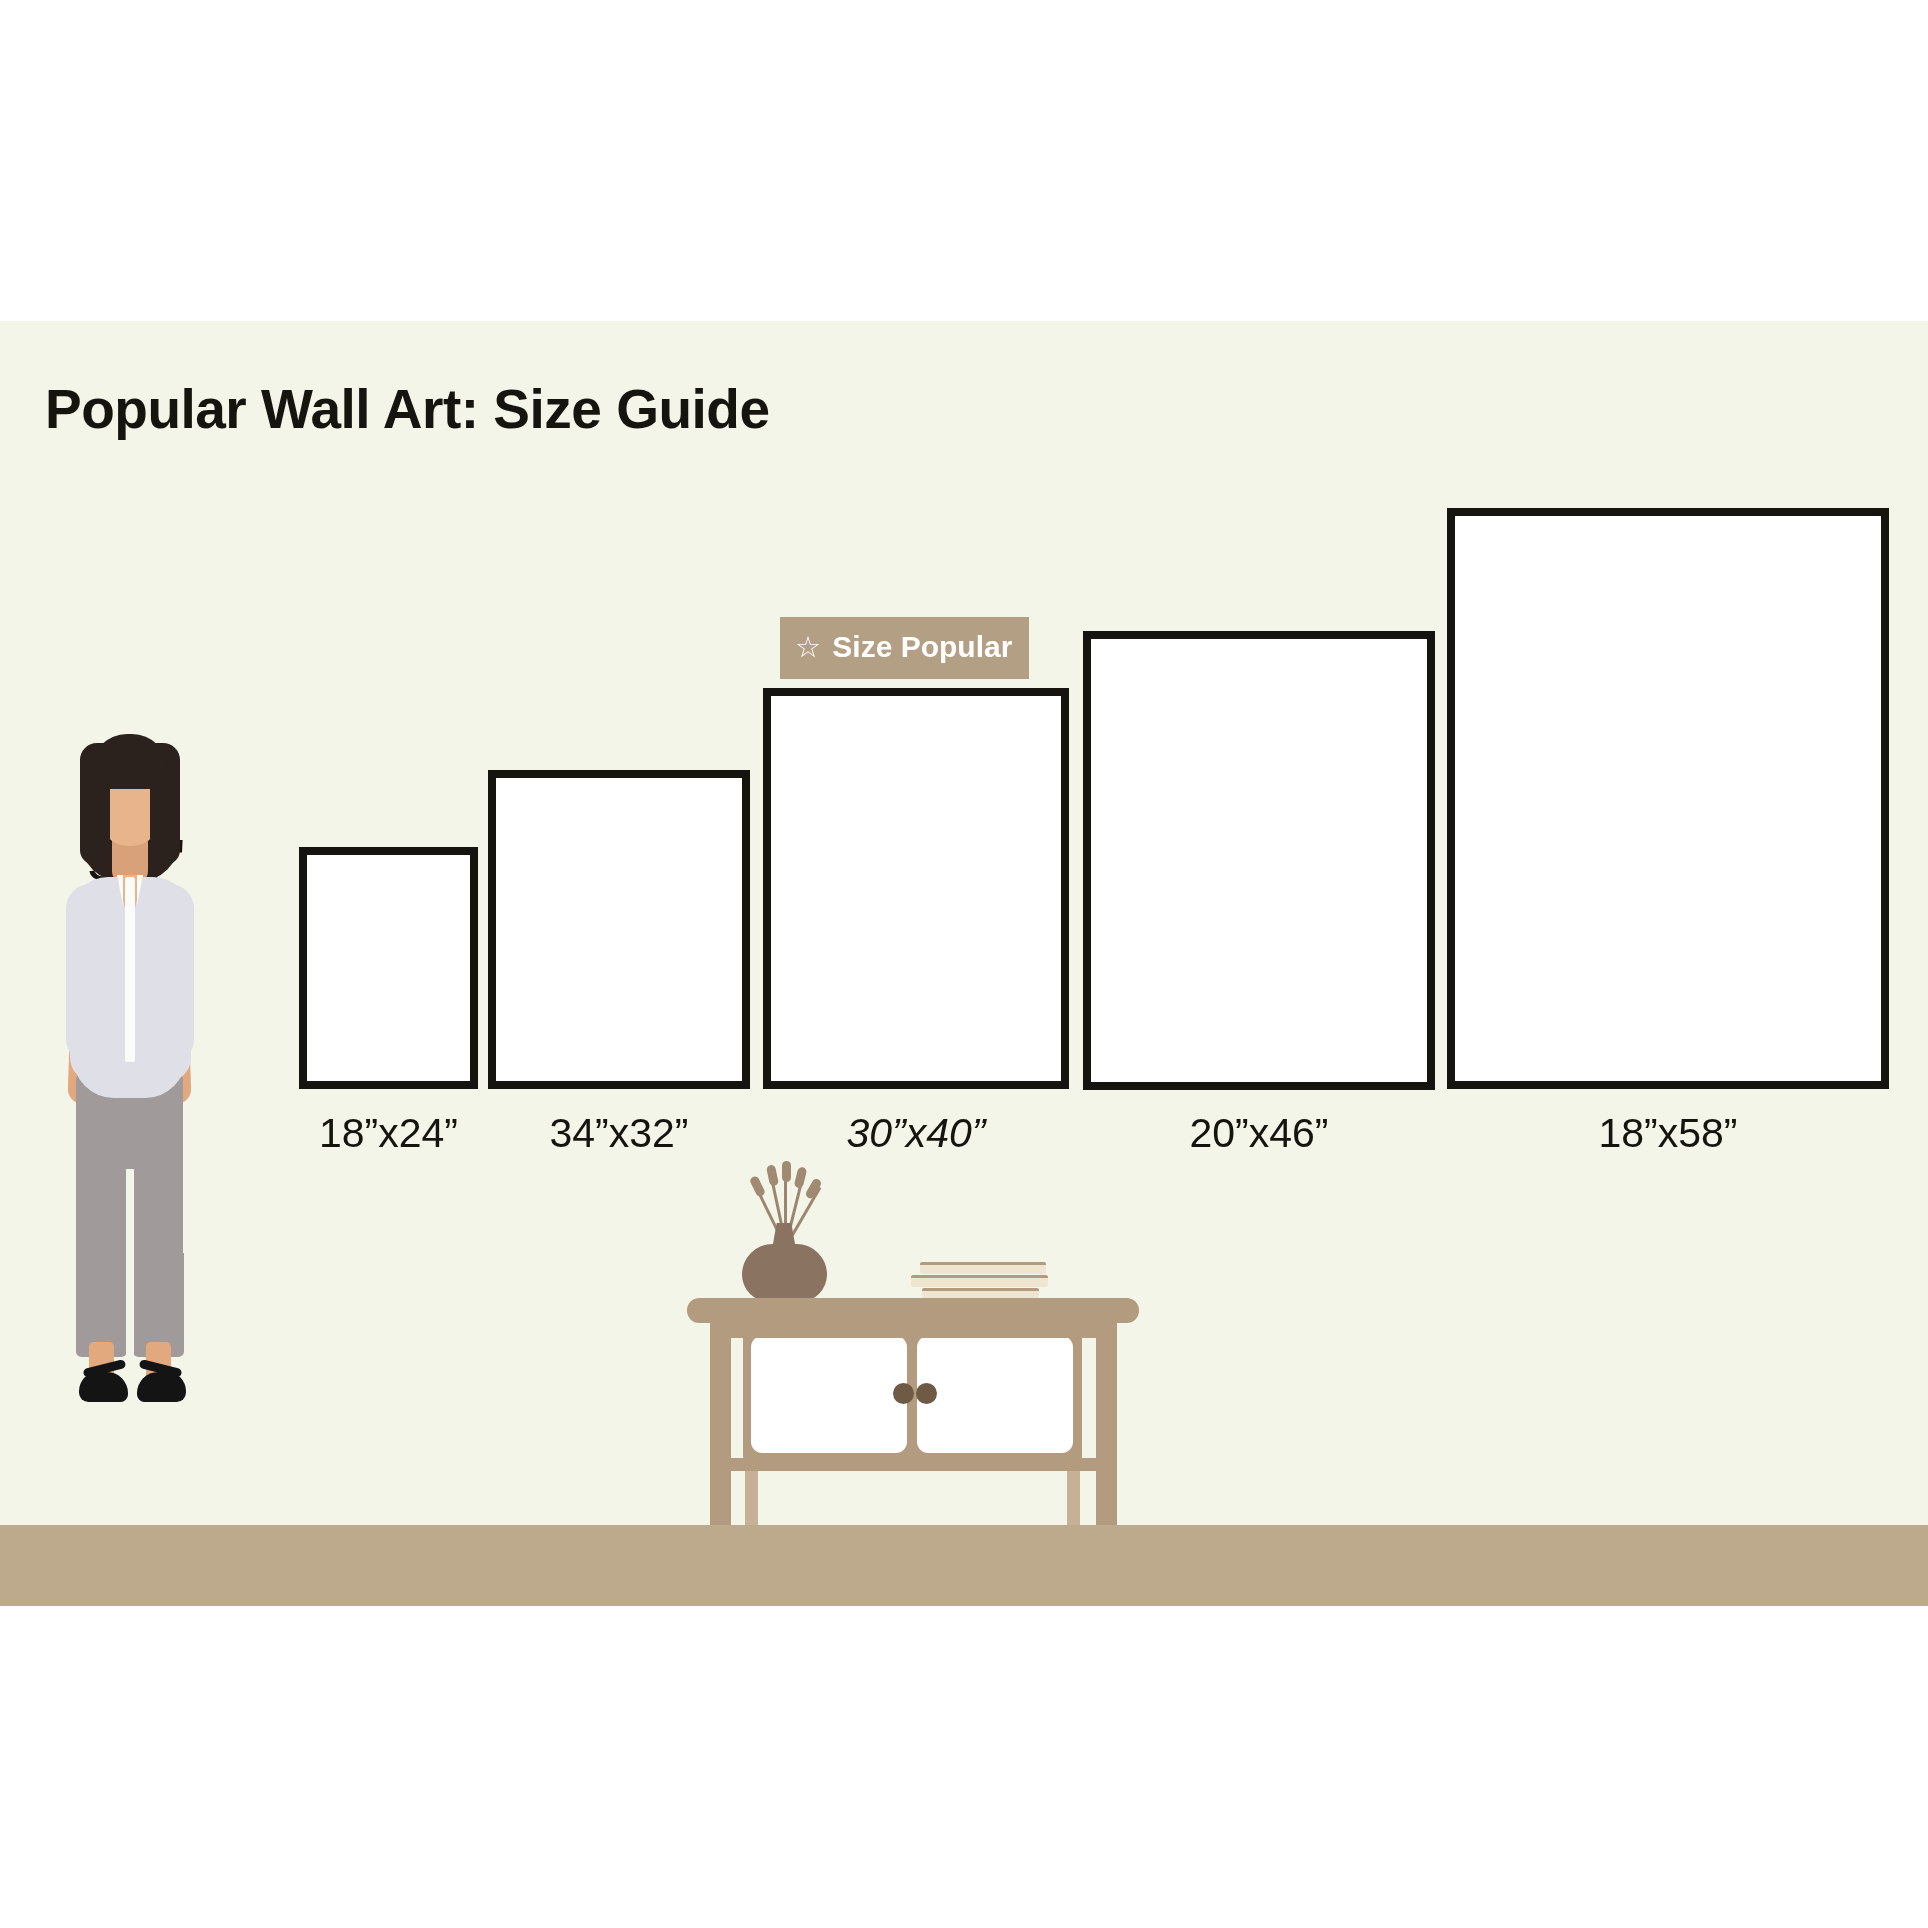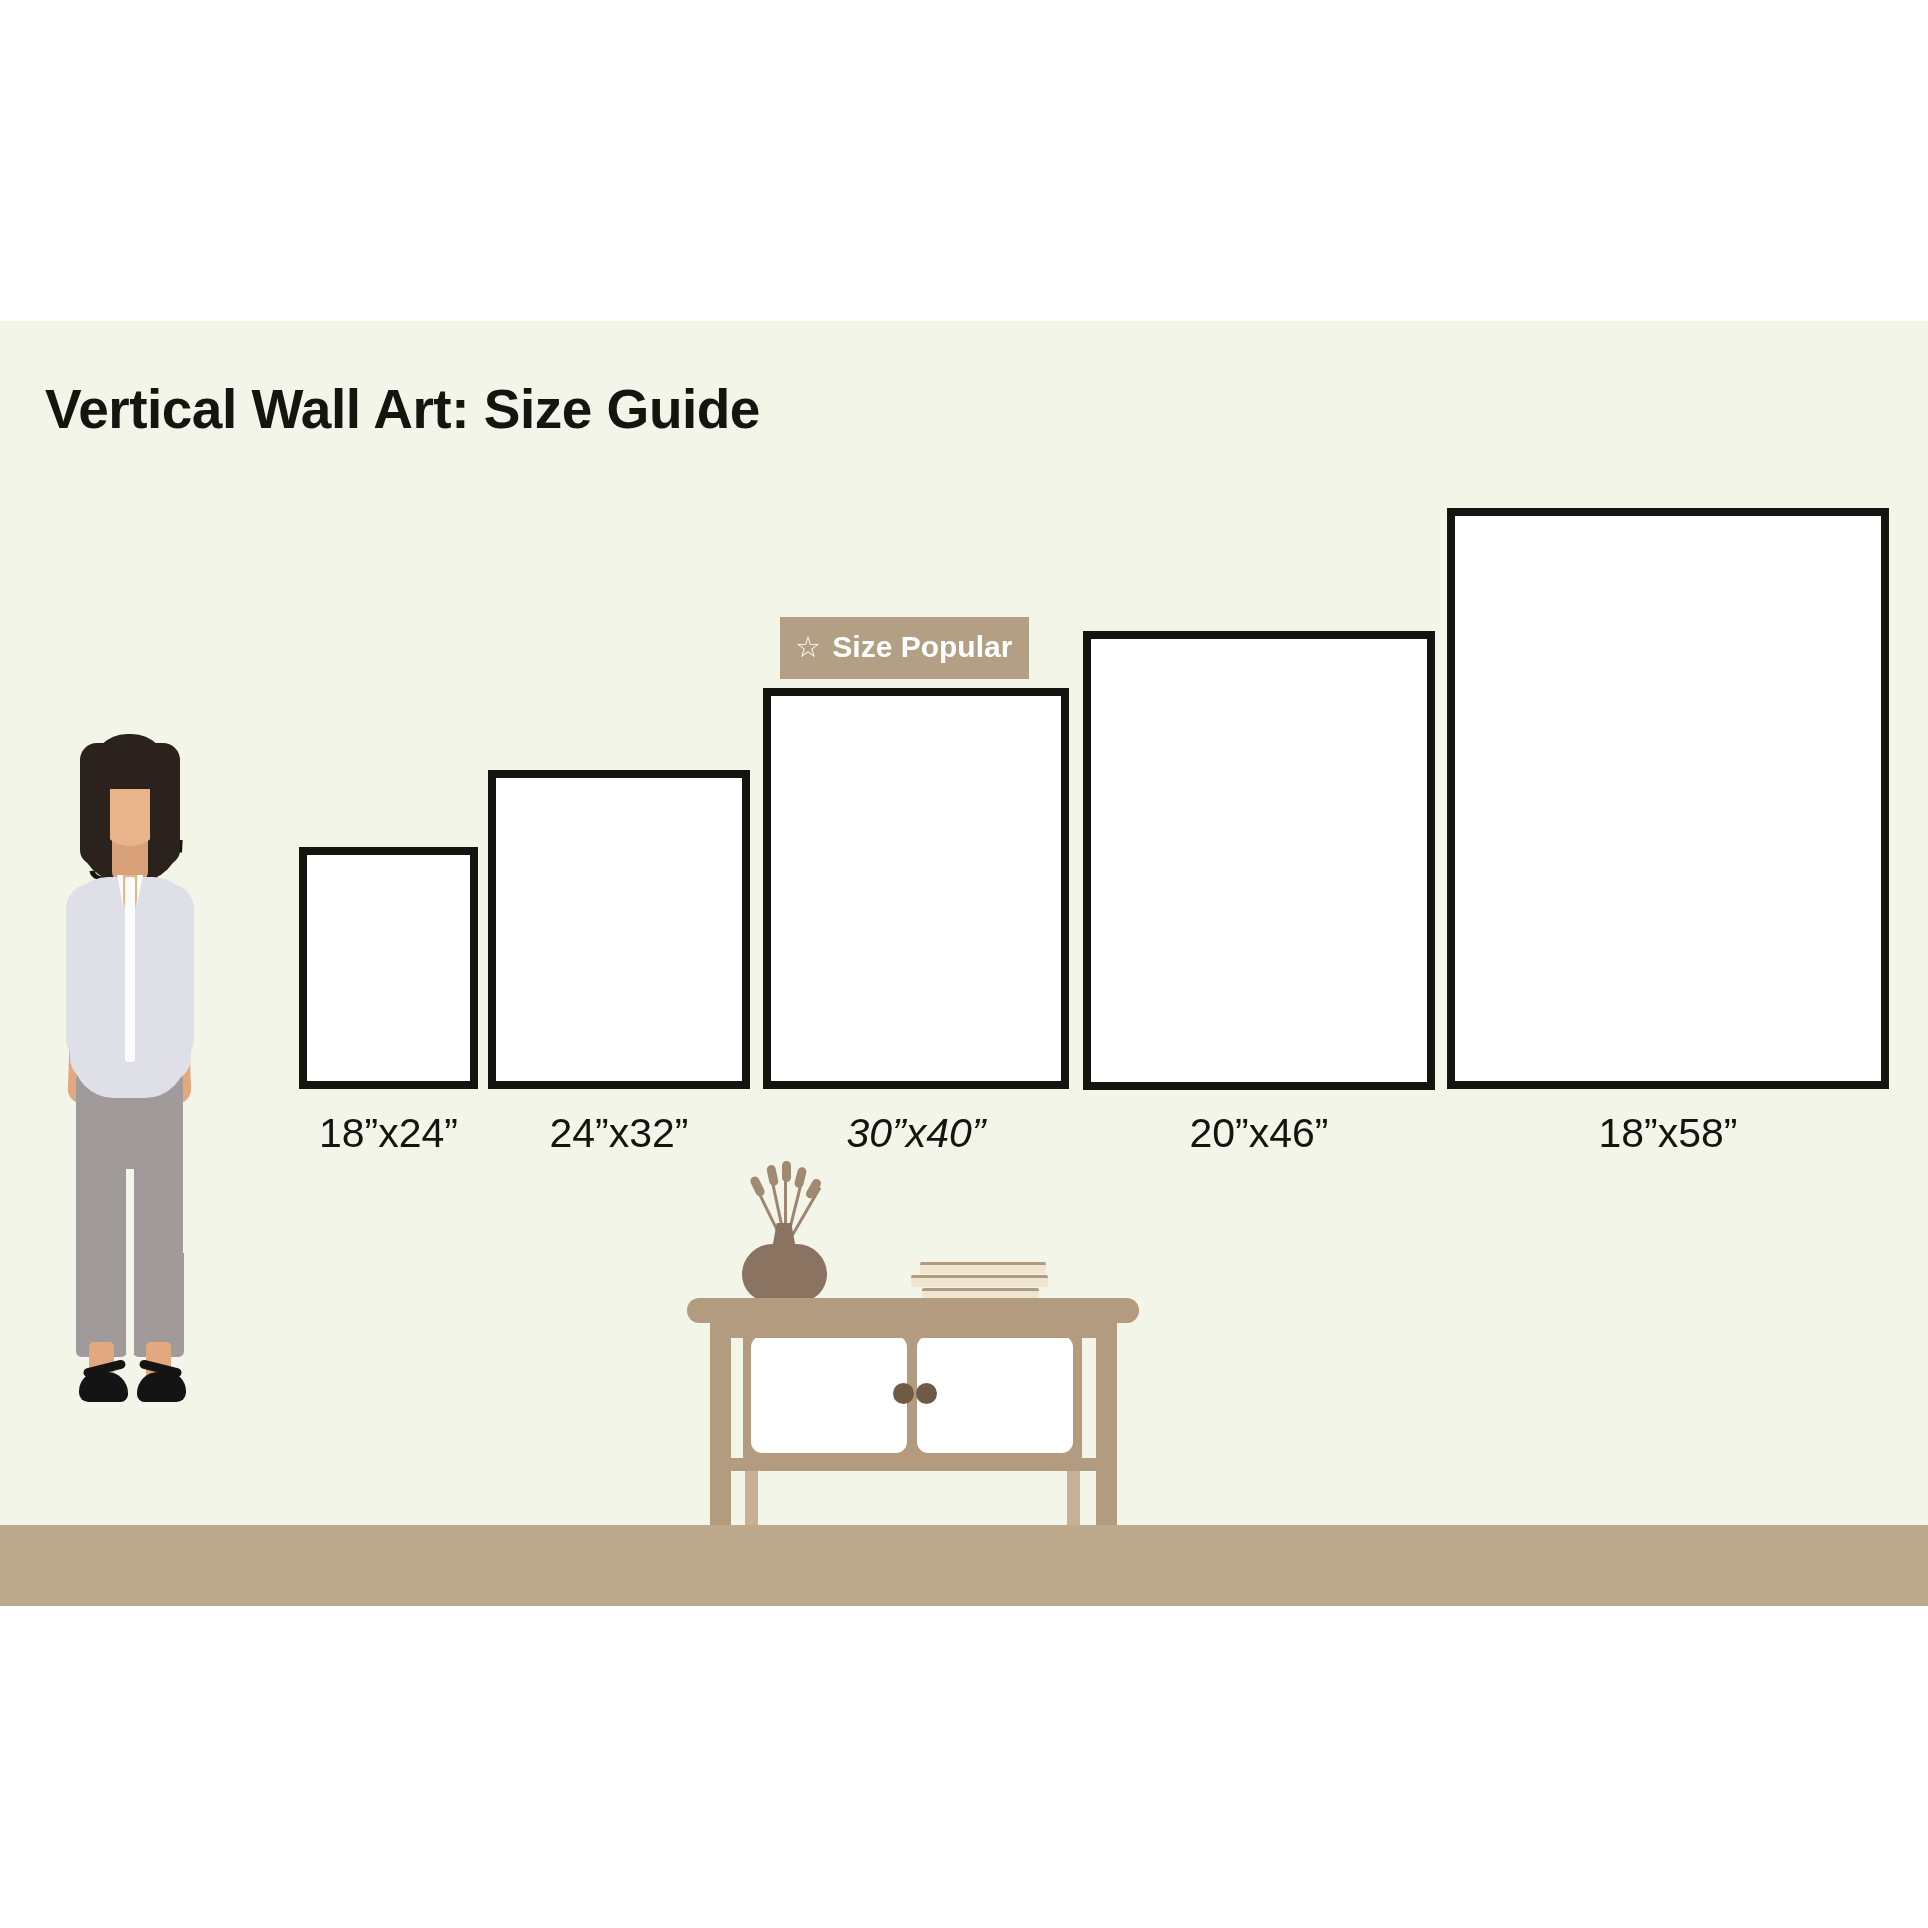--- a/index.html
+++ b/index.html
@@ -214,21 +214,21 @@
   #book2{left:0px;top:13px;width:137px;height:12.2px;border-radius:1.9px;}
   #book3{left:11.3px;top:26px;width:117px;height:10.4px;border-radius:1.9px;}
 </style>
 </head>
 <body>
 
 <div id="scene">
 
   <div id="floor"></div>
 
-  <div id="title">Vertical Wall Art: Size Guide</div>
+  <div id="title">Popular Wall Art: Size Guide</div>
 
   <div id="height-label">5’4"</div>
 
   <div id="person">
     <div class="p" id="hair-back"></div>
     <div class="p" id="neck"></div>
     <div class="p" id="face"></div>
     <div class="p" id="hair-l"></div>
     <div class="p" id="hair-r"></div>
     <div class="p" id="hair-top"></div>
@@ -254,21 +254,21 @@
     <div class="p shoe" id="shoe-l"></div>
     <div class="p shoe" id="shoe-r"></div>
     <div class="p" id="strap-l"></div>
     <div class="p" id="strap-r"></div>
   </div>
 
   <div class="frame" style="left:299px;top:526px;width:179px;height:242px;"></div>
   <div class="size-label" style="left:299px;width:179px;">18”x24”</div>
 
   <div class="frame" style="left:488px;top:449px;width:262px;height:319px;"></div>
-  <div class="size-label" style="left:488px;width:262px;">24”x32”</div>
+  <div class="size-label" style="left:488px;width:262px;">34”x32”</div>
 
   <div class="frame" style="left:763px;top:367px;width:306px;height:401px;"></div>
   <div class="size-label" style="left:763px;width:306px;font-style:italic;">30”x40”</div>
 
   <div class="frame" style="left:1083px;top:310px;width:352px;height:459px;"></div>
   <div class="size-label" style="left:1083px;width:352px;">20”x46”</div>
 
   <div class="frame" style="left:1447px;top:187px;width:442px;height:581px;"></div>
   <div class="size-label" style="left:1447px;width:442px;">18”x58”</div>
 

